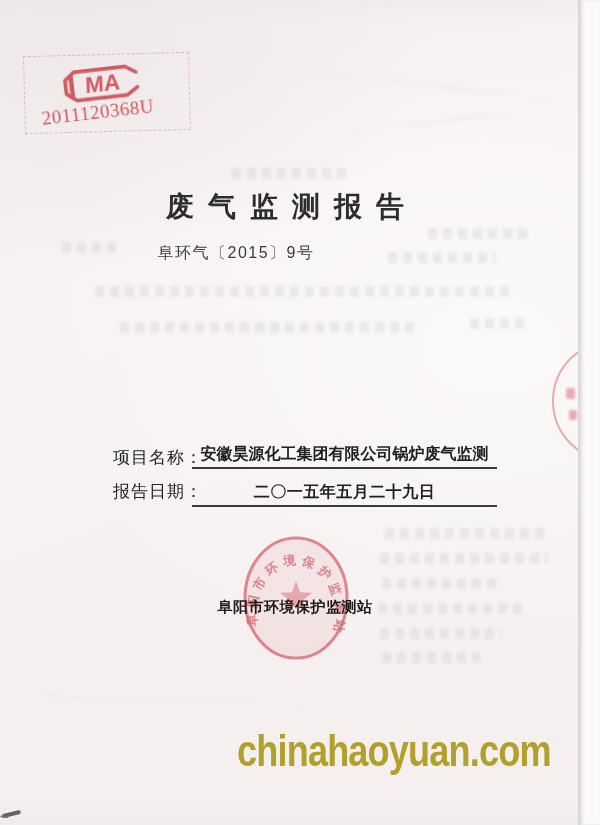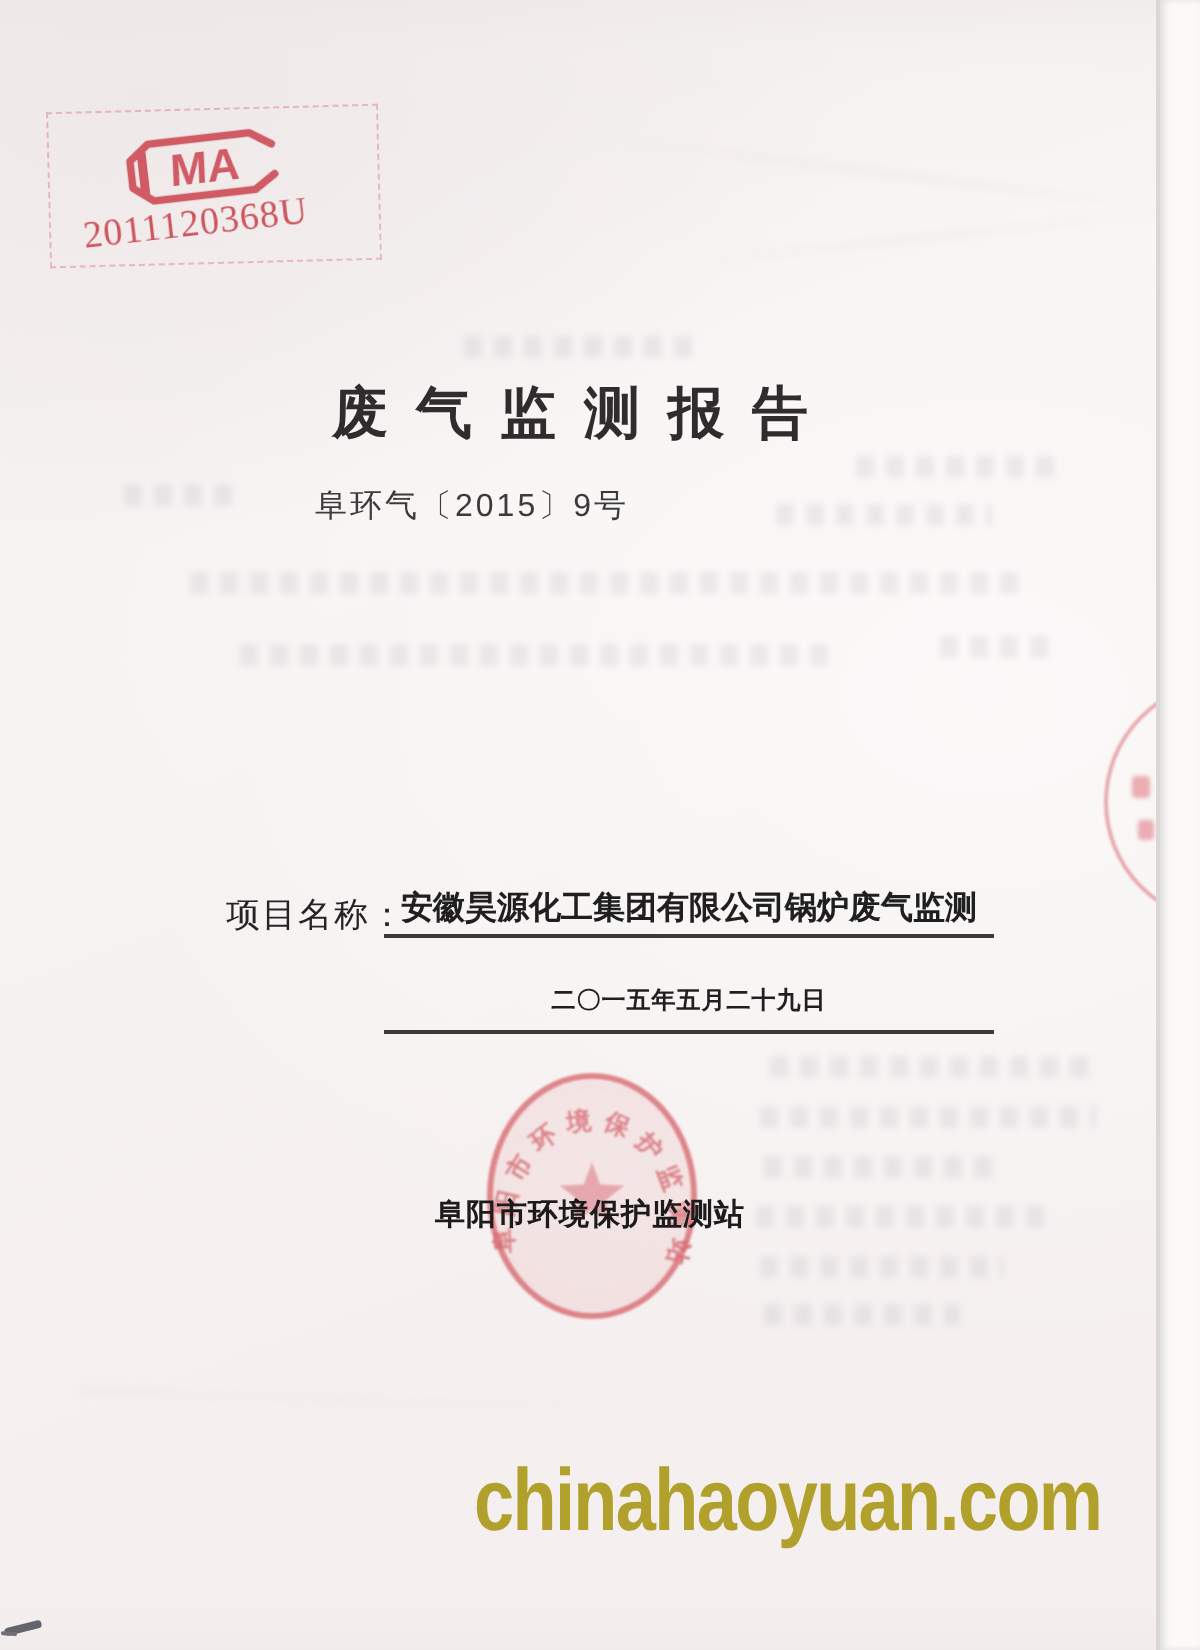--- a/index.html
+++ b/index.html
@@ -44,21 +44,21 @@
 
   
   .ghost{position:absolute;height:11px;pointer-events:none;filter:blur(1.7px);opacity:.45;
     background:repeating-linear-gradient(90deg, rgba(164,158,176,.38) 0 9px, transparent 9px 15px);}
 
   
   .field-label{position:absolute;left:113px;font-size:17px;font-weight:normal;color:#242424;letter-spacing:1px;}
   .field-underline{position:absolute;left:192px;width:305px;text-align:center;
     border-bottom:2px solid #3a3a3a;padding-bottom:3px;color:#1f1f1f;font-weight:bold;}
   .v1{top:444px;font-size:16px;height:20px;}
-  .v2{top:492px;font-size:12px;height:20px;letter-spacing:.5px;}
+  .v2{top:482px;font-size:16px;height:20px;letter-spacing:.5px;}
   .l1{top:446px;}
   .l2{top:480px;}
 
   
   .seal{position:absolute;left:240px;top:534px;width:112px;height:128px;
     mix-blend-mode:multiply;filter:blur(.4px);opacity:.9;}
   .seal::before{content:"";position:absolute;inset:6px;border-radius:50%;
     background:radial-gradient(circle, rgba(236,152,160,.14) 55%, rgba(236,140,150,.22) 100%);}
   .org-name{position:absolute;left:0;top:598px;width:578px;text-align:center;
     font-size:15px;font-weight:bold;color:#1b1b1b;letter-spacing:.5px;transform:translateX(6px);z-index:5;}
@@ -110,20 +110,21 @@
   <div class="ghost" style="left:382px;top:578px;width:120px;"></div>
   <div class="ghost" style="left:378px;top:603px;width:150px;"></div>
   <div class="ghost" style="left:380px;top:628px;width:122px;"></div>
   <div class="ghost" style="left:382px;top:652px;width:98px;"></div>
 
   <h1 class="report-title">废气监测报告</h1>
   <div class="doc-number">阜环气〔2015〕9号</div>
 
   <span class="field-label l1">项目名称：</span>
   <span class="field-underline v1">安徽昊源化工集团有限公司锅炉废气监测</span>
+  <span class="field-label l2">报告日期：</span>
   <span class="field-underline v2">二〇一五年五月二十九日</span>
 
   <div class="seal">
     <svg viewBox="0 0 112 128" width="112" height="128">
       <ellipse cx="56" cy="64" rx="51" ry="60" fill="none" stroke="#dd5f68" stroke-width="3" opacity=".8"></ellipse>
       <path id="sealArc" d="M 18 96 A 40 50 0 1 1 94 96" fill="none"></path>
       <text font-size="12.5" font-weight="bold" fill="#d96069" opacity=".85" letter-spacing="5">
         <textPath href="#sealArc" startOffset="4">阜阳市环境保护监测站</textPath>
       </text>
       <polygon points="56,47 60.1,58.3 72.2,58.7 62.7,66.2 66,77.8 56,71 46,77.8 49.3,66.2 39.8,58.7 51.9,58.3" fill="#df6870" opacity=".55"></polygon>

